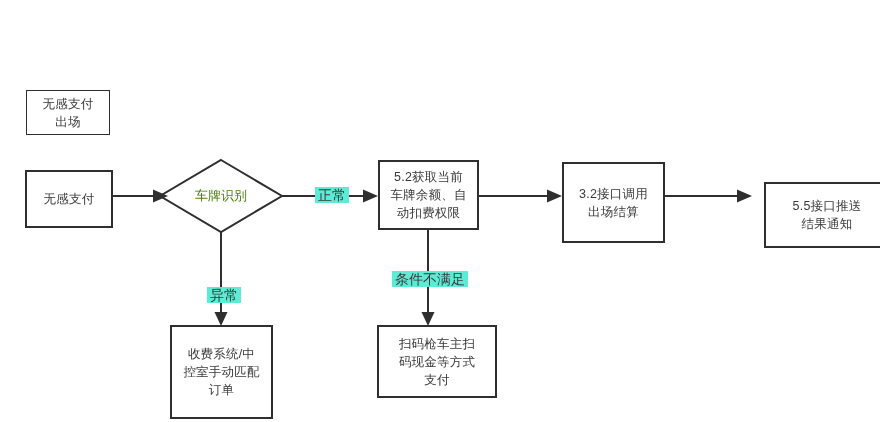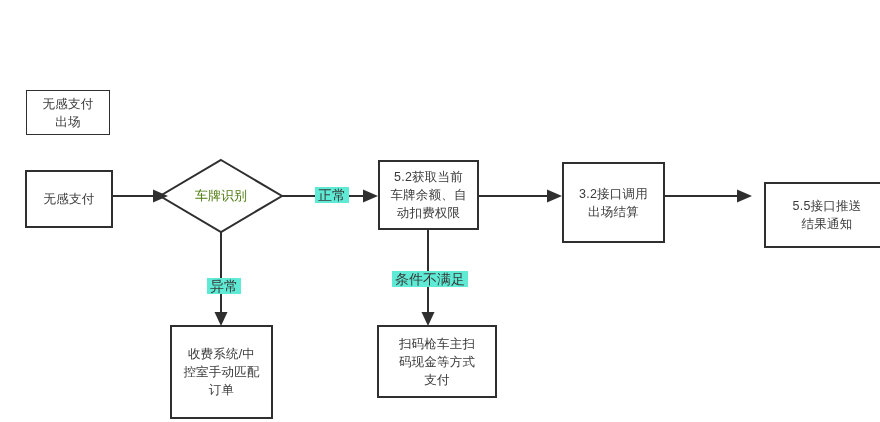--- a/index.html
+++ b/index.html
@@ -132,17 +132,17 @@
   <div class="node box" style="left:170px; top:325px; width:103px; height:94px;">收费系统/中
 控室手动匹配
 订单</div>
 
   <div class="node box" style="left:377px; top:325px; width:120px; height:73px;">扫码枪车主扫
 码现金等方式
 支付</div>
 
   <div class="edge-label" style="left:315px; top:187px;">正常</div>
 
-  <div class="edge-label" style="left:207px; top:278px;">异常</div>
+  <div class="edge-label" style="left:207px; top:287px;">异常</div>
 
   <div class="edge-label" style="left:392px; top:271px;">条件不满足</div>
 
 </div>
 
 </body></html>

